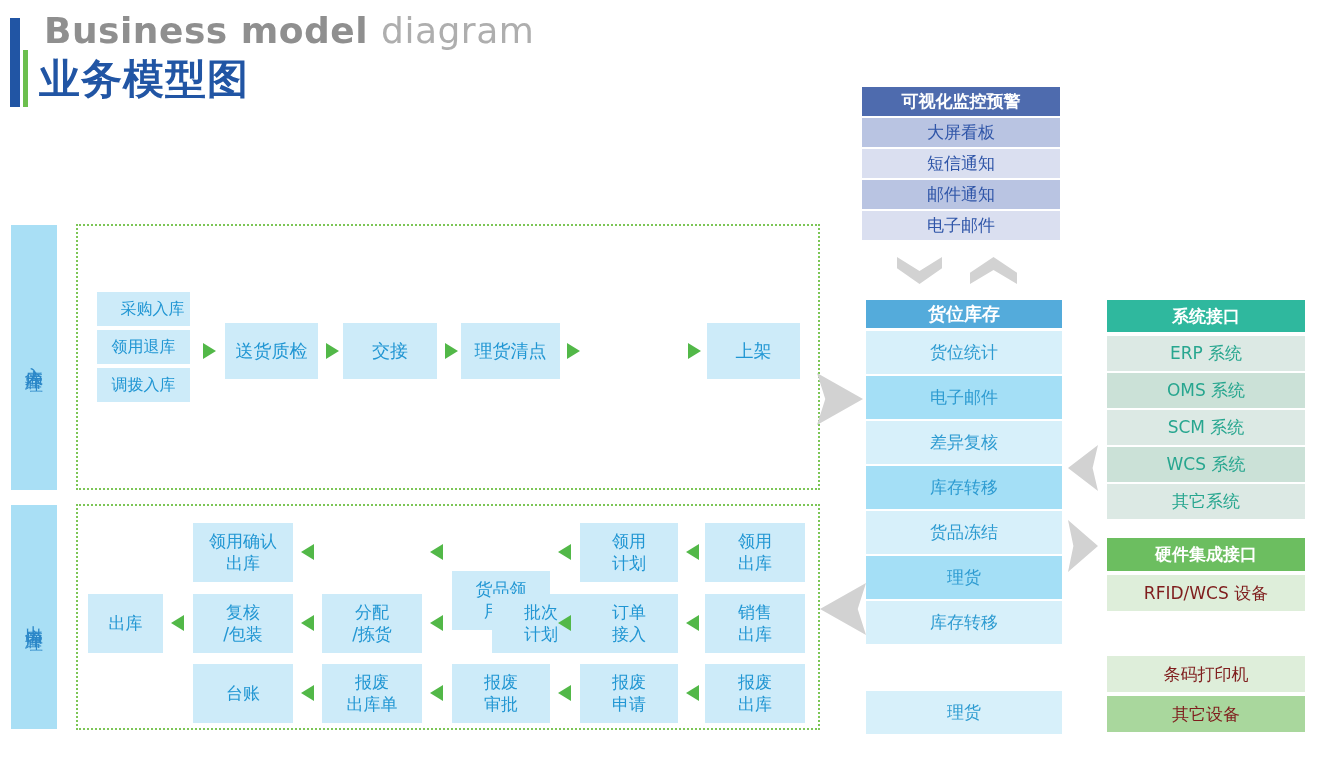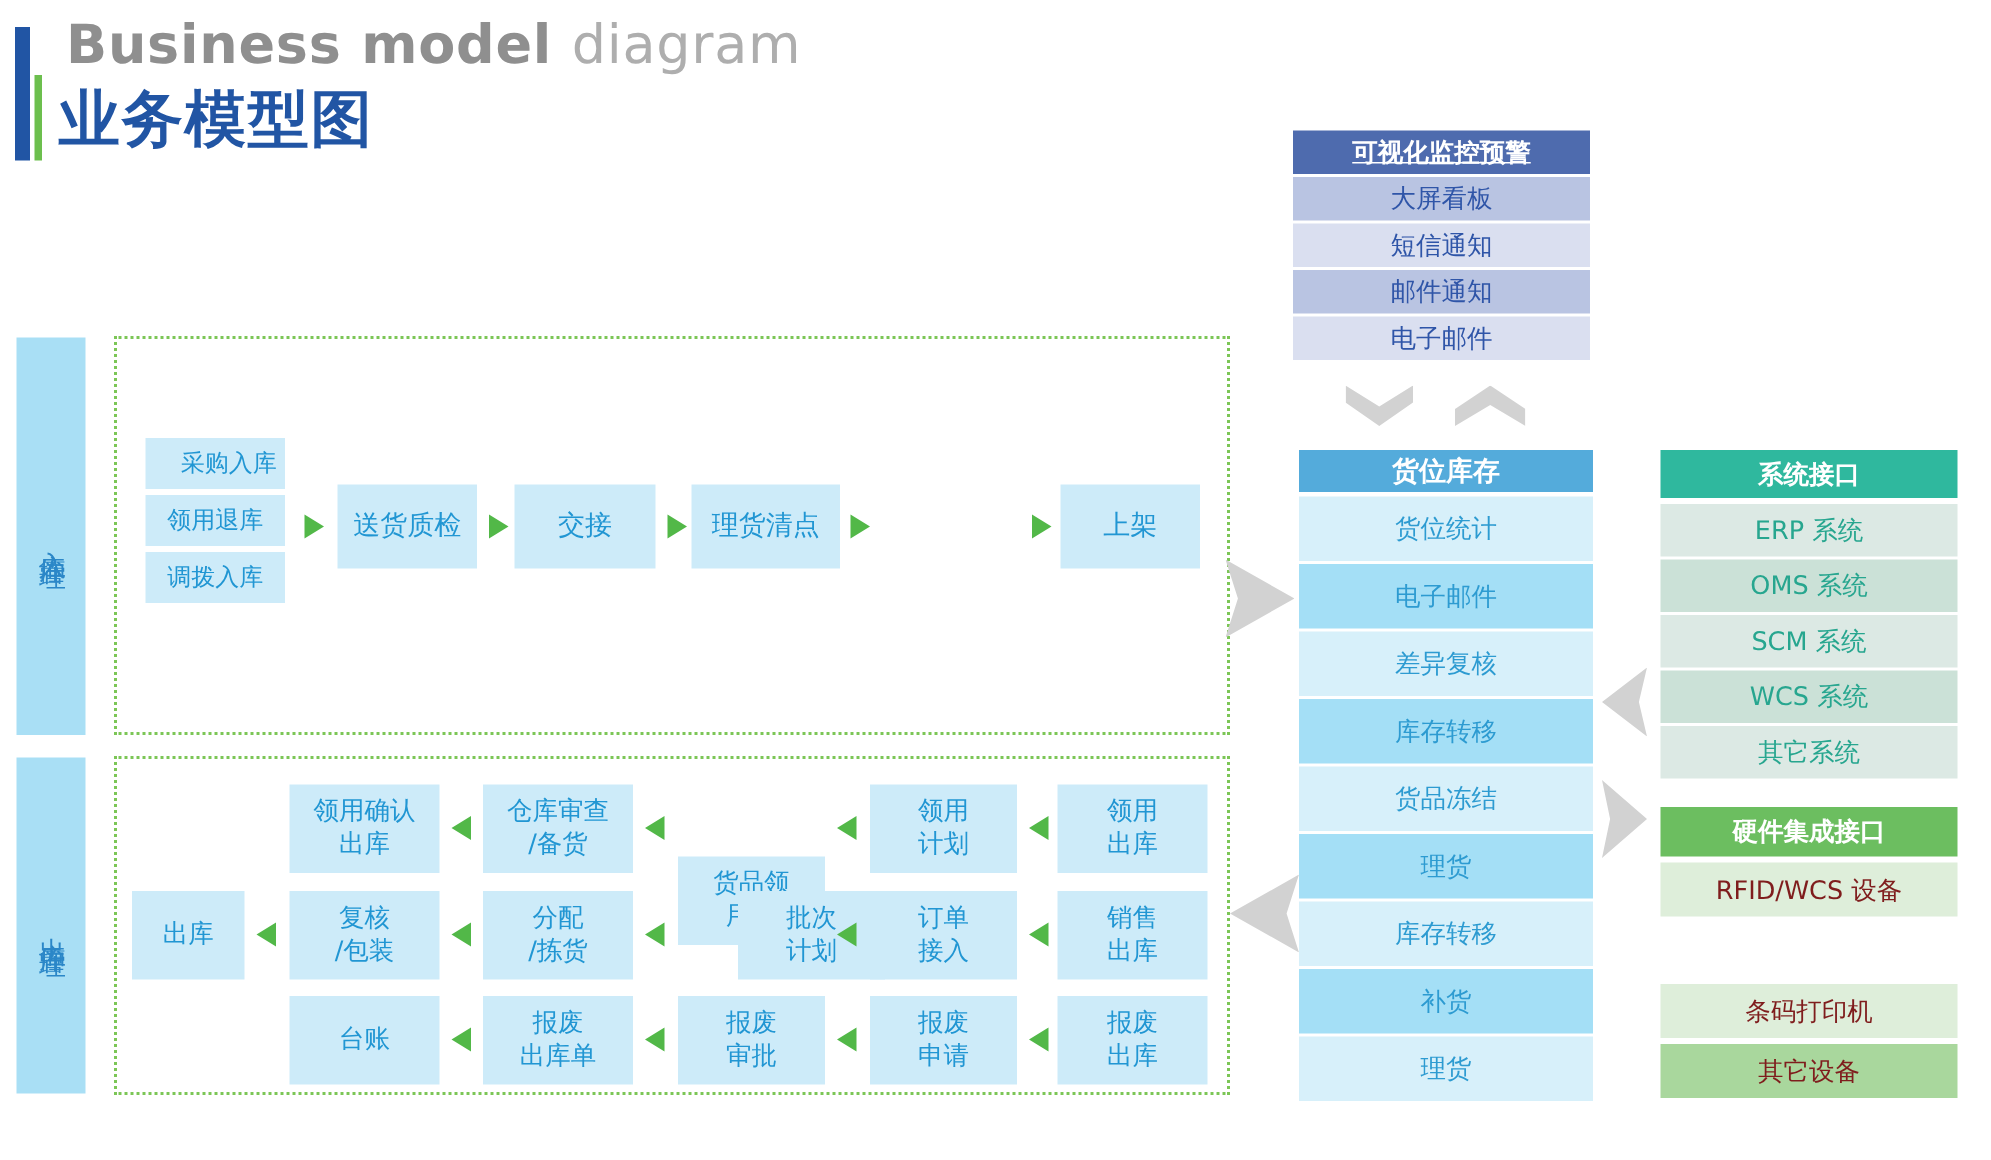--- a/index.html
+++ b/index.html
@@ -92,22 +92,20 @@
   <span class="tri-r" style="left:567px;top:343px;"></span>
   <span class="tri-r" style="left:688px;top:343px;"></span>
   <div class="box md" style="left:707px;top:323px;width:93px;height:56px;">上架</div>
 
   <div class="sec-label" style="top:505px;height:224px;">出库管理</div>
   <div class="dotted" style="left:76px;top:504px;width:744px;height:226px;"></div>
 
   <div class="box two" style="left:193px;top:523px;width:100px;height:59px;">领用确认
 出库</div>
   <span class="tri-l" style="left:301px;top:544px;"></span>
-  <div class="box two" style="left:322px;top:523px;width:100px;height:59px;">仓库审查
-/备货</div>
   <span class="tri-l" style="left:430px;top:544px;"></span>
   <div class="box two" style="left:452px;top:542px;width:98px;height:59px;margin-top:29px;">货品领
 用单</div>
   <span class="tri-l" style="left:558px;top:544px;"></span>
   <div class="box two" style="left:580px;top:523px;width:98px;height:59px;">领用
 计划</div>
   <span class="tri-l" style="left:686px;top:544px;"></span>
   <div class="box two" style="left:705px;top:523px;width:100px;height:59px;">领用
 出库</div>
 
@@ -136,40 +134,39 @@
   <div class="box two" style="left:452px;top:664px;width:98px;height:59px;">报废
 审批</div>
   <span class="tri-l" style="left:558px;top:685px;"></span>
   <div class="box two" style="left:580px;top:664px;width:98px;height:59px;">报废
 申请</div>
   <span class="tri-l" style="left:686px;top:685px;"></span>
   <div class="box two" style="left:705px;top:664px;width:100px;height:59px;">报废
 出库</div>
 
   <div class="panel monitor" style="left:862px;top:87px;width:198px;height:153px;">
-    <div class="phead" style="top:0;height:29px;text-decoration:underline;">可视化监控预警</div>
+    <div class="phead" style="top:0;height:29px;">可视化监控预警</div>
     <div class="prow dark" style="top:31px;height:29px;">大屏看板</div>
     <div class="prow lite" style="top:62px;height:29px;">短信通知</div>
     <div class="prow dark" style="top:93px;height:29px;">邮件通知</div>
     <div class="prow lite" style="top:124px;height:29px;">电子邮件</div>
   </div>
 
   <span class="garr down" style="left:897px;top:257px;width:45px;height:27px;"></span>
   <span class="garr up" style="left:970px;top:257px;width:47px;height:27px;"></span>
 
   <div class="panel inventory" style="left:866px;top:300px;width:196px;height:437px;">
     <div class="phead" style="top:0;height:28px;">货位库存</div>
     <div class="prow lite" style="top:31px;height:43px;">货位统计</div>
     <div class="prow med" style="top:76px;height:43px;">电子邮件</div>
     <div class="prow lite" style="top:121px;height:43px;">差异复核</div>
     <div class="prow med" style="top:166px;height:43px;">库存转移</div>
     <div class="prow lite" style="top:211px;height:43px;">货品冻结</div>
     <div class="prow med" style="top:256px;height:43px;">理货</div>
     <div class="prow lite" style="top:301px;height:43px;">库存转移</div>
-    <div class="prow med" style="top:346px;height:43px;">补货</div>
     <div class="prow lite" style="top:391px;height:43px;">理货</div>
   </div>
 
   <div class="panel system" style="left:1107px;top:300px;width:198px;height:222px;">
     <div class="phead" style="top:0;height:32px;">系统接口</div>
     <div class="prow lite" style="top:36px;height:35px;">ERP 系统</div>
     <div class="prow med" style="top:73px;height:35px;">OMS 系统</div>
     <div class="prow lite" style="top:110px;height:35px;">SCM 系统</div>
     <div class="prow med" style="top:147px;height:35px;">WCS 系统</div>
     <div class="prow lite" style="top:184px;height:35px;">其它系统</div>

